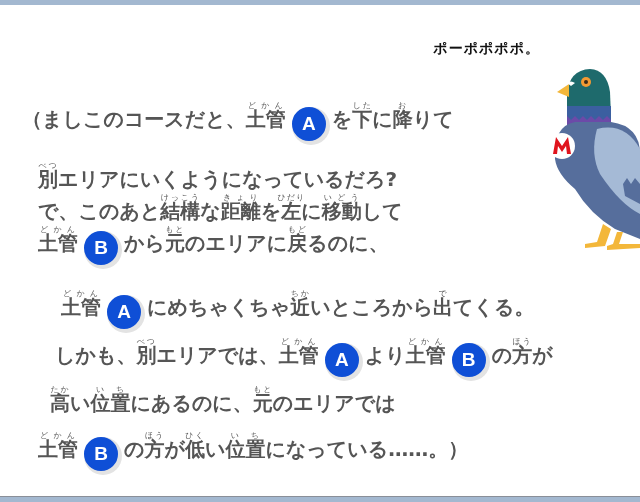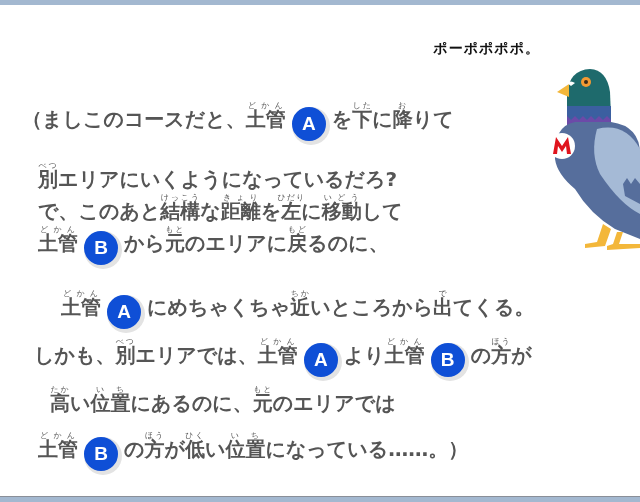--- a/index.html
+++ b/index.html
@@ -53,21 +53,21 @@
   </div>
 
   <div class="line" style="top:124px; left:16px;">
     <ruby><span>土管</span><rt>どかん</rt></ruby><span class="badge">B</span><span>から</span><ruby><span>元</span><rt>もと</rt></ruby><span>のエリアに</span><ruby><span>戻</span><rt>もど</rt></ruby><span>るのに、</span>
   </div>
 
   <div class="line" style="top:188px; left:16px;margin-left:23px;">
     <ruby><span>土管</span><rt>どかん</rt></ruby><span class="badge">A</span><span>にめちゃくちゃ</span><ruby><span>近</span><rt>ちか</rt></ruby><span>いところから</span><ruby><span>出</span><rt>で</rt></ruby><span>てくる。</span>
   </div>
 
-  <div class="line" style="top:236px; left:12px;">
+  <div class="line" style="top:236px; left:33px;">
     <span>しかも、</span><ruby><span>別</span><rt>べつ</rt></ruby><span>エリアでは、</span><ruby><span>土管</span><rt>どかん</rt></ruby><span class="badge">A</span><span>より</span><ruby><span>土管</span><rt>どかん</rt></ruby><span class="badge">B</span><span>の</span><ruby><span>方</span><rt>ほう</rt></ruby><span>が</span>
   </div>
 
   <div class="line" style="top:284px; left:28px;">
     <ruby><span>高</span><rt>たか</rt></ruby><span>い</span><ruby><span>位置</span><rt>いち</rt></ruby><span>にあるのに、</span><ruby><span>元</span><rt>もと</rt></ruby><span>のエリアでは</span>
   </div>
 
   <div class="line" style="top:330px; left:16px;">
     <ruby><span>土管</span><rt>どかん</rt></ruby><span class="badge">B</span><span>の</span><ruby><span>方</span><rt>ほう</rt></ruby><span>が</span><ruby><span>低</span><rt>ひく</rt></ruby><span>い</span><ruby><span>位置</span><rt>いち</rt></ruby><span>になっている……。）</span>
   </div>

